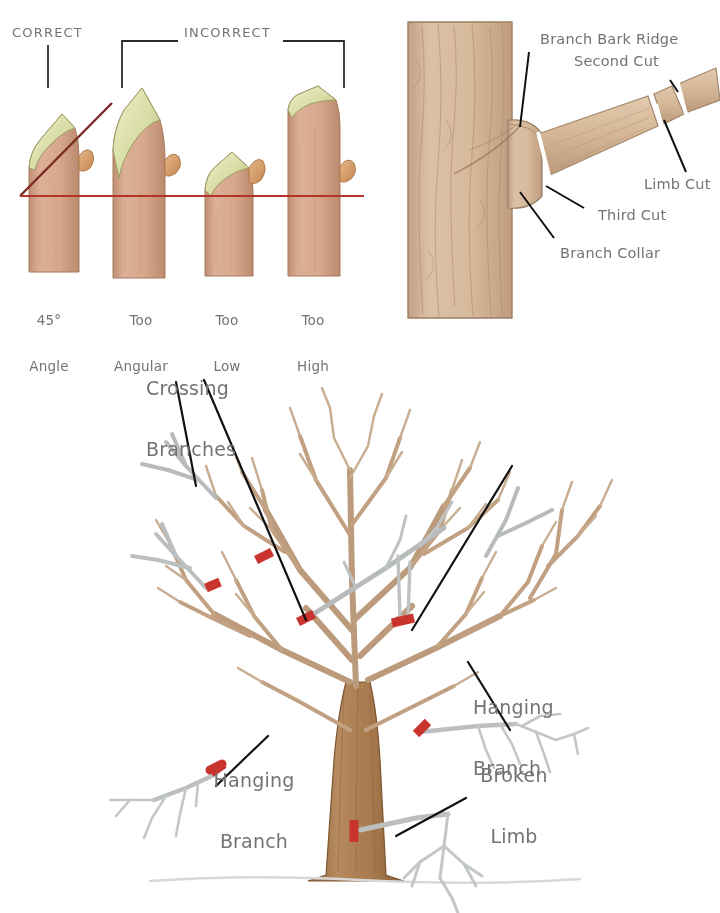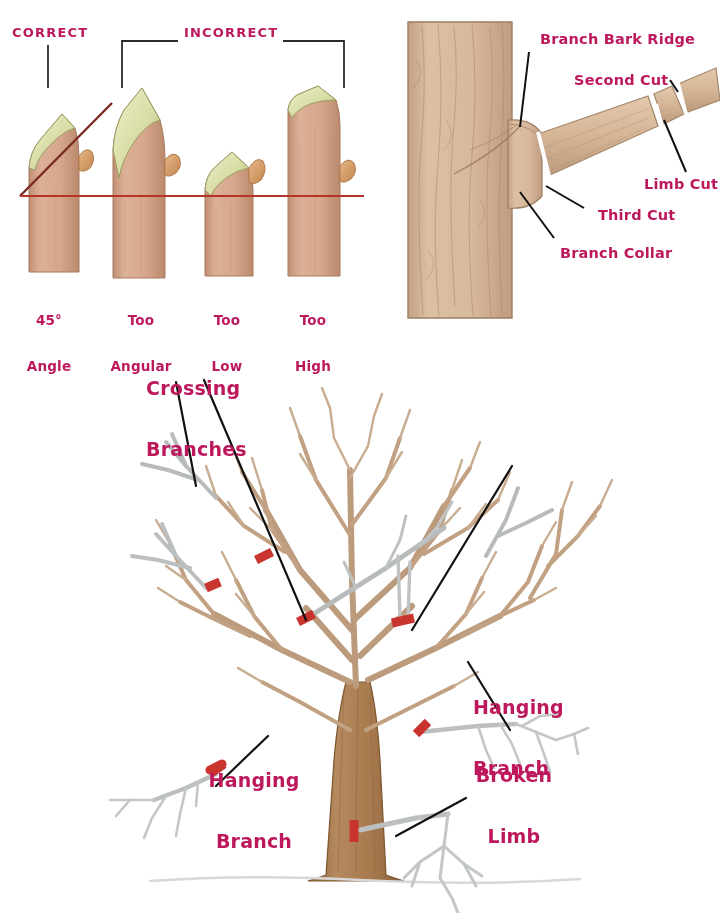--- a/index.html
+++ b/index.html
@@ -8,22 +8,22 @@
     font-family:"DejaVu Sans","Liberation Sans",sans-serif;
     background:#ffffff;
     overflow:hidden;
     position:relative;
   }
   .stage{position:relative;width:720px;height:913px;background:#fff;}
   .panel{position:absolute;}
   svg{display:block;overflow:visible;}
   .lbl{
     position:absolute;
-    font-weight:bold;
-    color:#be185d;
+    font-weight:normal;
+    color:#737373;
     letter-spacing:.2px;
     line-height:1.05;
     white-space:pre;
     -webkit-font-smoothing:antialiased;
   }
   .lbl-cap{font-size:13px;letter-spacing:1.2px;}
   .lbl-stem{font-size:13.5px;text-align:center;line-height:1.12;}
   .lbl-cut{font-size:14.5px;margin-left:12px;}
   .lbl-tree{font-size:19px;line-height:1.06;}
   .lbl-tree.ctr{text-align:center;}
@@ -206,21 +206,21 @@
       <g stroke="#111111" stroke-width="2" fill="none">
         <line x1="137" y1="52" x2="128" y2="127"></line>
         <line x1="278" y1="80" x2="286" y2="92"></line>
         <line x1="272" y1="120" x2="294" y2="172"></line>
         <line x1="154" y1="186" x2="192" y2="208"></line>
         <line x1="128" y1="192" x2="162" y2="238"></line>
       </g>
     </svg>
 
     <div class="lbl lbl-cut" style="left:136px;top:32px;">Branch Bark Ridge</div>
-    <div class="lbl lbl-cut" style="left:170px;top:73px;">Second Cut</div>
+    <div class="lbl lbl-cut" style="left:170px;top:54px;">Second Cut</div>
     <div class="lbl lbl-cut" style="left:240px;top:177px;">Limb Cut</div>
     <div class="lbl lbl-cut" style="left:194px;top:208px;">Third Cut</div>
     <div class="lbl lbl-cut" style="left:156px;top:246px;">Branch Collar</div>
   </div>
 
   <div class="panel" style="left:0;top:330px;width:572px;height:583px;">
 
     <svg width="720" height="583" viewBox="0 0 720 583">
       <defs>
         <linearGradient id="trBark" x1="0" y1="0" x2="1" y2="0">

